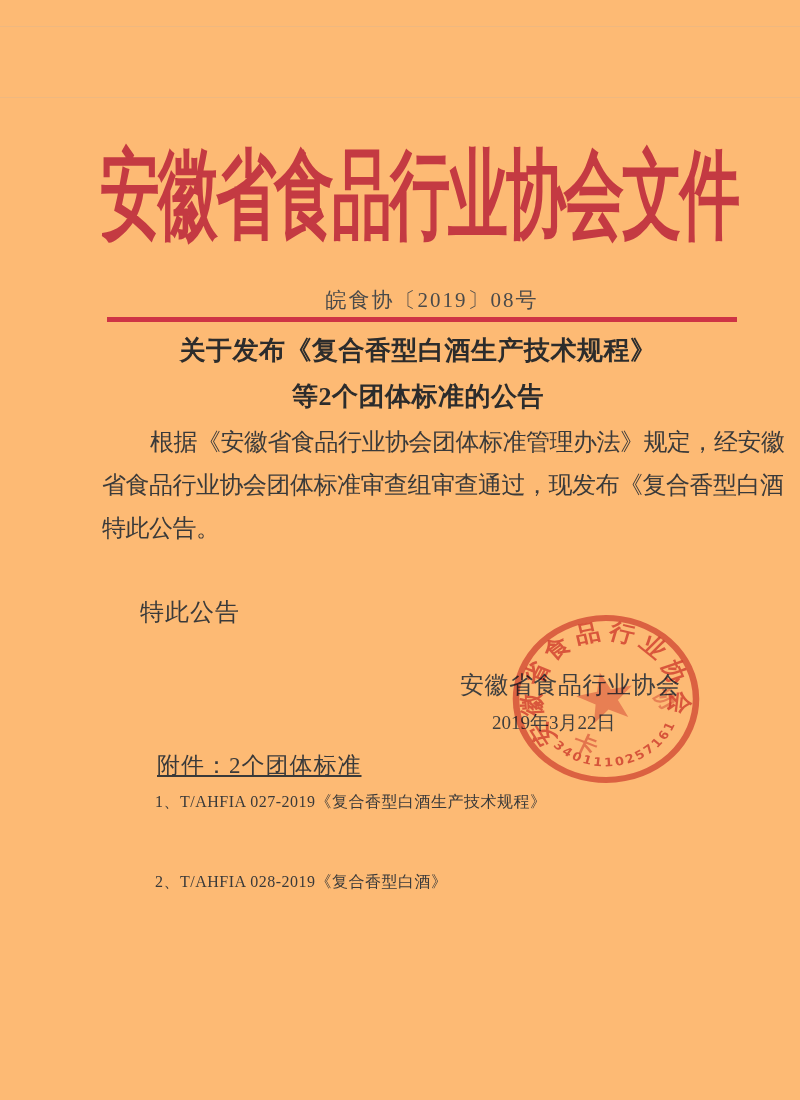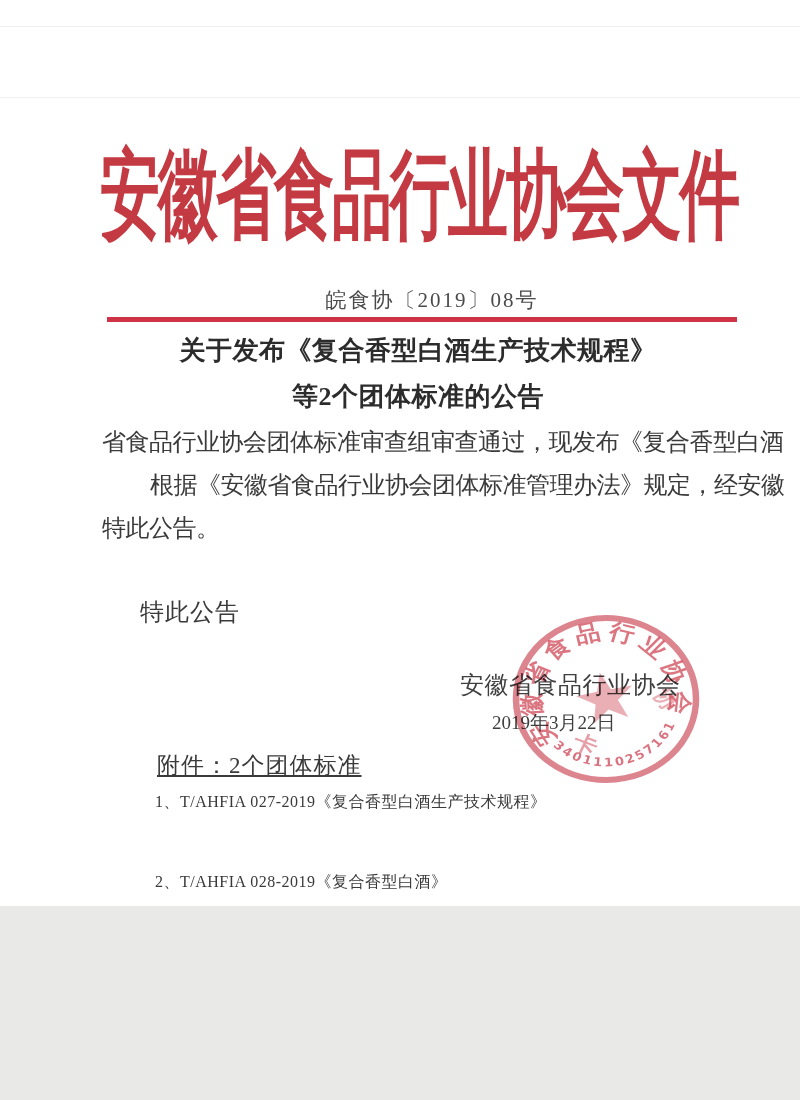--- a/index.html
+++ b/index.html
@@ -3,22 +3,22 @@
 <meta charset="utf-8">
 <style>
   html,body{margin:0;padding:0;}
   body{
     width:800px;height:1100px;
     background:#e9e9e7;
     font-family:"Liberation Serif","DejaVu Serif",serif;
   }
   .page{
     position:relative;
-    width:800px;height:906px;
-    background:#ffffff;
+    width:800px;height:1100px;
+    background:#fdba74;
     overflow:hidden;
     color:#3a3a3a;
   }
   
   .scan-streak{position:absolute;left:0;width:100%;height:1px;background:rgba(180,180,180,.18);}
 
   .org-title{
     position:absolute;
     left:100px;top:131px;width:640px;
     font-size:60px;
@@ -104,22 +104,22 @@
   <div class="org-title">安徽省食品行业协会文件</div>
 
   <div class="doc-number">皖食协〔2019〕08号</div>
 
   <div class="red-line"></div>
 
   <div class="subject l1">关于发布《复合香型白酒生产技术规程》</div>
   <div class="subject l2">等2个团体标准的公告</div>
 
   <div class="body-par">
+    <div class="body-line indent">根据《安徽省食品行业协会团体标准管理办法》规定，经安徽</div>
     <div class="body-line">省食品行业协会团体标准审查组审查通过，现发布《复合香型白酒</div>
-    <div class="body-line indent">根据《安徽省食品行业协会团体标准管理办法》规定，经安徽</div>
     <div class="body-line">特此公告。</div>
   </div>
 
   <div class="closing">特此公告</div>
 
   <div class="sig-org">安徽省食品行业协会</div>
   <div class="sig-date">2019年3月22日</div>
 
   <svg class="seal" viewBox="0 0 206 206">
     <defs>

